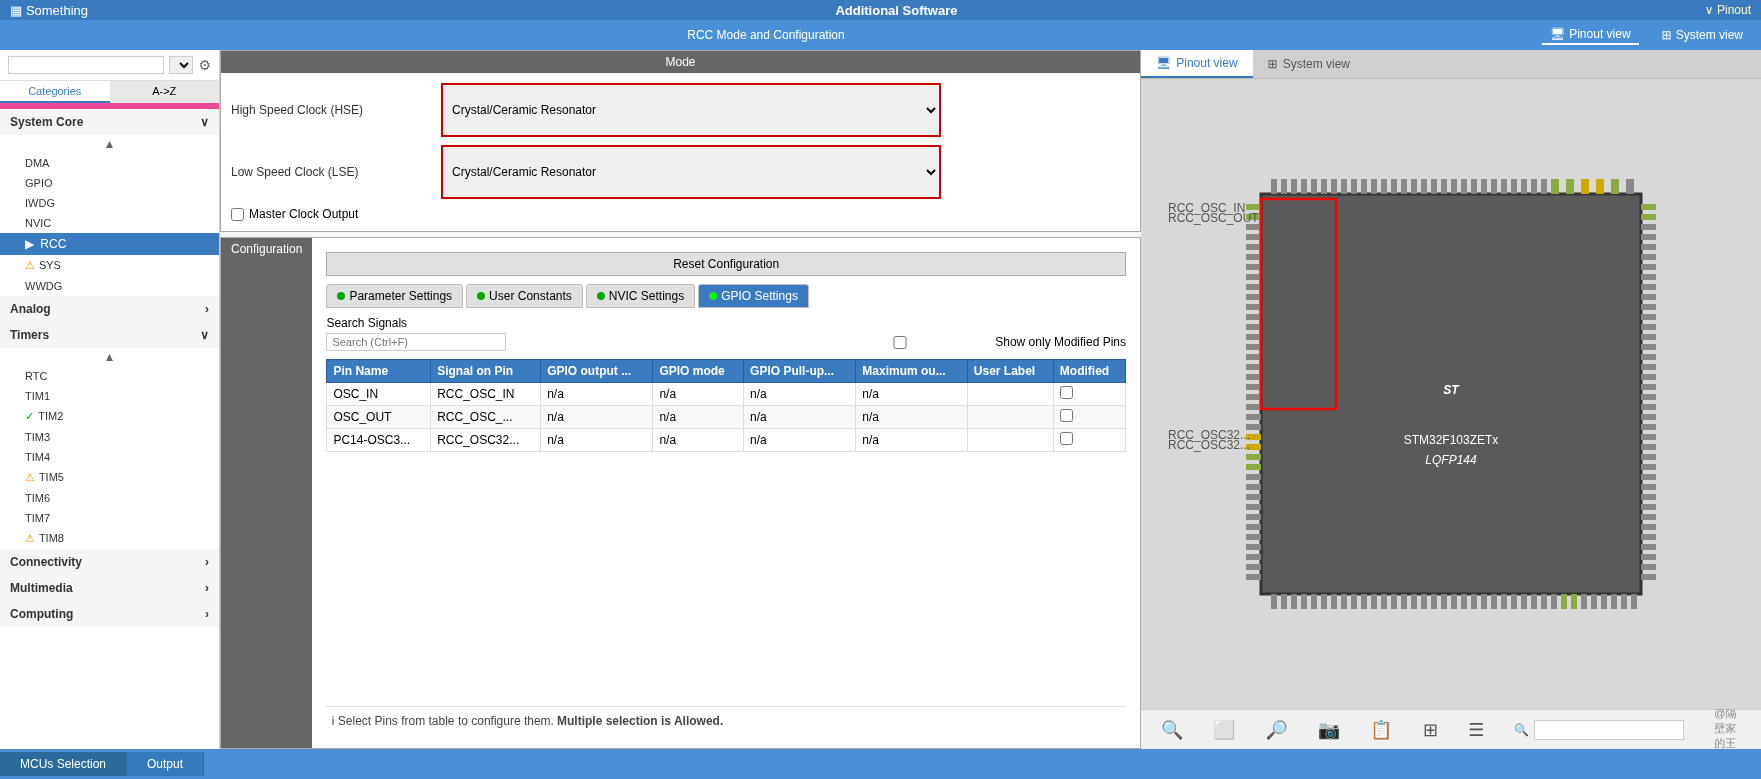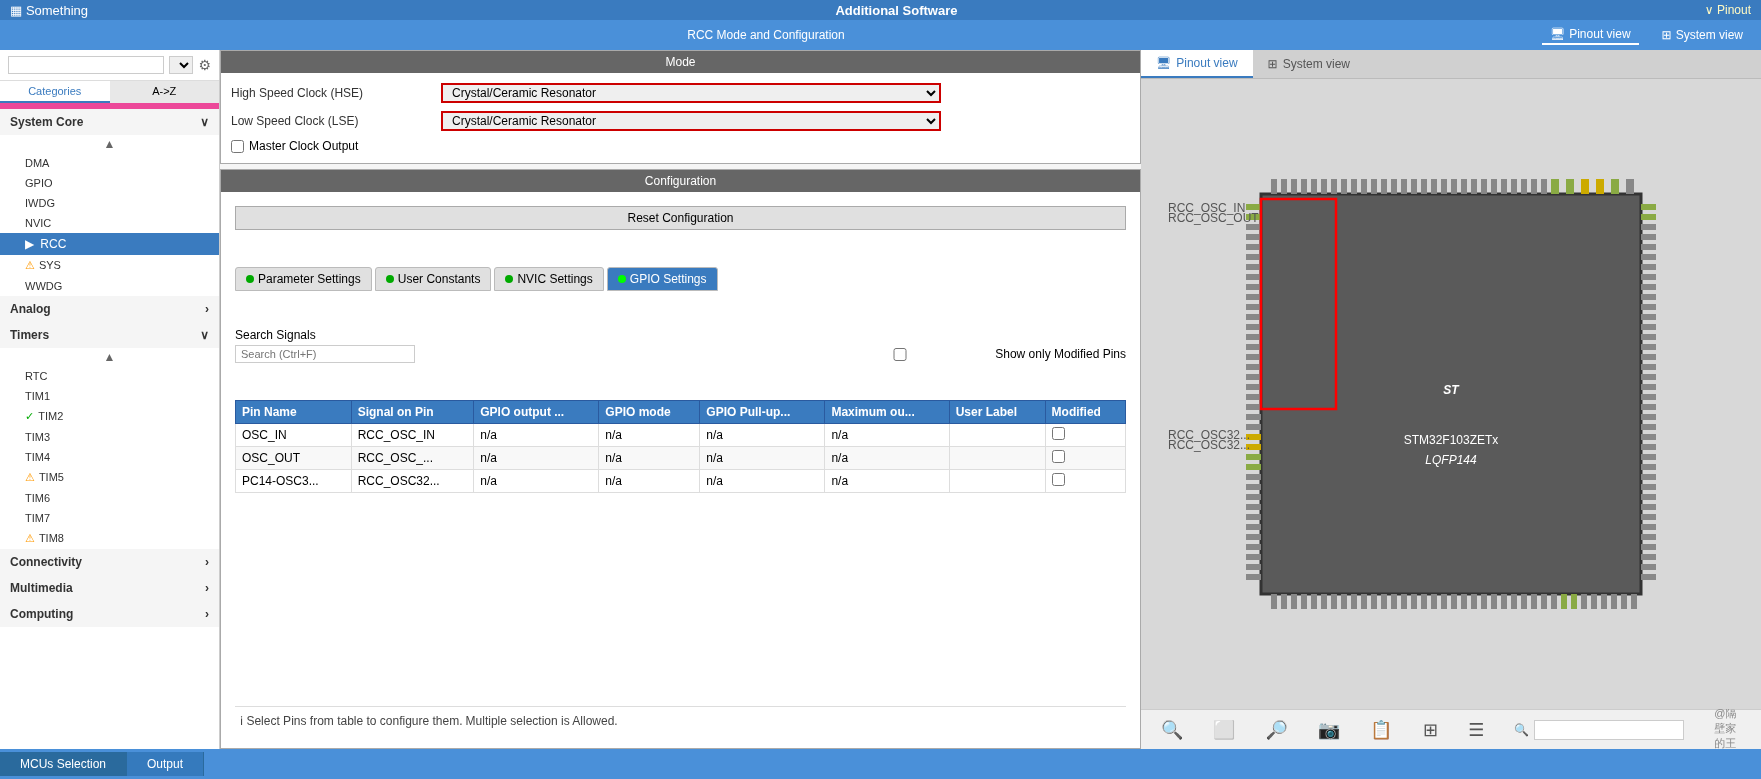--- a/index.html
+++ b/index.html
@@ -37,46 +37,46 @@
     .sidebar-item.check::before { content: '✓'; color: #00aa00; margin-right: 4px; }
     .sidebar-scroll-btn { text-align: center; color: #666; padding: 2px; cursor: pointer; }
 
     
     .center-panel { flex: 1; display: flex; flex-direction: column; overflow: hidden; background: #f5f5f5; }
     .mode-section { background: white; margin: 0; border: 1px solid #aaa; flex-shrink: 0; }
     .mode-header { background: #666; color: white; padding: 4px 10px; font-size: 12px; text-align: center; }
     .mode-body { padding: 10px; }
     .mode-row { display: flex; align-items: center; margin-bottom: 8px; gap: 10px; }
     .mode-label { width: 200px; font-size: 12px; color: #333; }
-    .mode-select { flex: 1; max-width: 500px; padding: 0 5px; border: 2px solid #cc0000; font-size: 12px; }
+    .mode-select { flex: 1; max-width: 500px; padding: 17px 5px; border: 2px solid #cc0000; font-size: 12px; }
     .mode-checkbox-row { display: flex; align-items: center; gap: 5px; margin-top: 4px; }
 
-    .config-section { background: white; border: 1px solid #aaa; flex: 1; display: flex; flex-direction: column; overflow: hidden; margin-top: 5px; }
+    .config-section { background: white; border: 1px solid #aaa; flex: 1; display: flex; overflow: hidden; margin-top: 5px; }
     .config-header { background: #666; color: white; padding: 4px 10px; font-size: 12px; text-align: center; flex-shrink: 0; }
-    .config-body { padding: 14px; flex: 1; display: flex; flex-direction: column; overflow: hidden; gap: 29px; }
+    .config-body { padding: 14px; flex: 1; display: flex; flex-direction: column; overflow: hidden; }
     .reset-btn { padding: 4px 12px; background: #e0e0e0; border: 1px solid #aaa; cursor: pointer; font-size: 12px; margin-bottom: 8px; }
     .config-tabs { display: flex; gap: 3px; margin-bottom: 8px; flex-shrink: 0; }
     .config-tab { display: flex; align-items: center; gap: 4px; padding: 4px 10px; background: #e0e0e0; border: 1px solid #bbb; cursor: pointer; font-size: 11px; border-radius: 3px 3px 0 0; }
     .config-tab .dot { width: 8px; height: 8px; border-radius: 50%; background: #00aa00; display: inline-block; }
     .config-tab.active { background: #3a7bbf; color: white; }
     .config-tab.active .dot { background: #00ff00; }
 
     .search-signals { margin-bottom: 8px; flex-shrink: 0; }
     .search-signals label { font-size: 12px; display: block; margin-bottom: 3px; }
     .search-signals-row { display: flex; align-items: center; gap: 15px; }
     .search-signals input { padding: 2px 5px; border: 1px solid #ccc; width: 180px; font-size: 11px; }
     .show-modified { display: flex; align-items: center; gap: 5px; font-size: 11px; margin-left: auto; }
 
     .signals-table { width: 100%; border-collapse: collapse; font-size: 11px; flex-shrink: 0; }
     .signals-table th { background: #3a7bbf; color: white; padding: 4px 6px; text-align: left; border: 1px solid #2a5a9f; }
     .signals-table td { padding: 3px 6px; border: 1px solid #ddd; background: white; }
     .signals-table tr:nth-child(even) td { background: #f8f8f8; }
 
     .bottom-hint { font-size: 11px; color: #444; padding: 5px; flex-shrink: 0; border-top: 1px solid #ddd; margin-top: auto; }
-    .bottom-hint strong { font-weight: normal; }
+    .bottom-hint strong { font-weight: bold; }
 
     
     .right-panel { width: 620px; background: #e8e8e8; display: flex; flex-direction: column; overflow: hidden; flex-shrink: 0; }
     .right-panel-tabs { display: flex; background: #d0d0d0; border-bottom: 1px solid #bbb; }
     .right-panel-tab { display: flex; align-items: center; gap: 5px; padding: 6px 15px; cursor: pointer; font-size: 12px; color: #555; }
     .right-panel-tab.active { border-bottom: 2px solid #3a7bbf; color: #3a7bbf; background: white; }
     .chip-area { flex: 1; position: relative; overflow: hidden; display: flex; align-items: center; justify-content: center; background: #d8d8d8; }
 
     
     .bottom-bar { display: flex; background: #4a90d9; height: 30px; flex-shrink: 0; align-items: center; }

